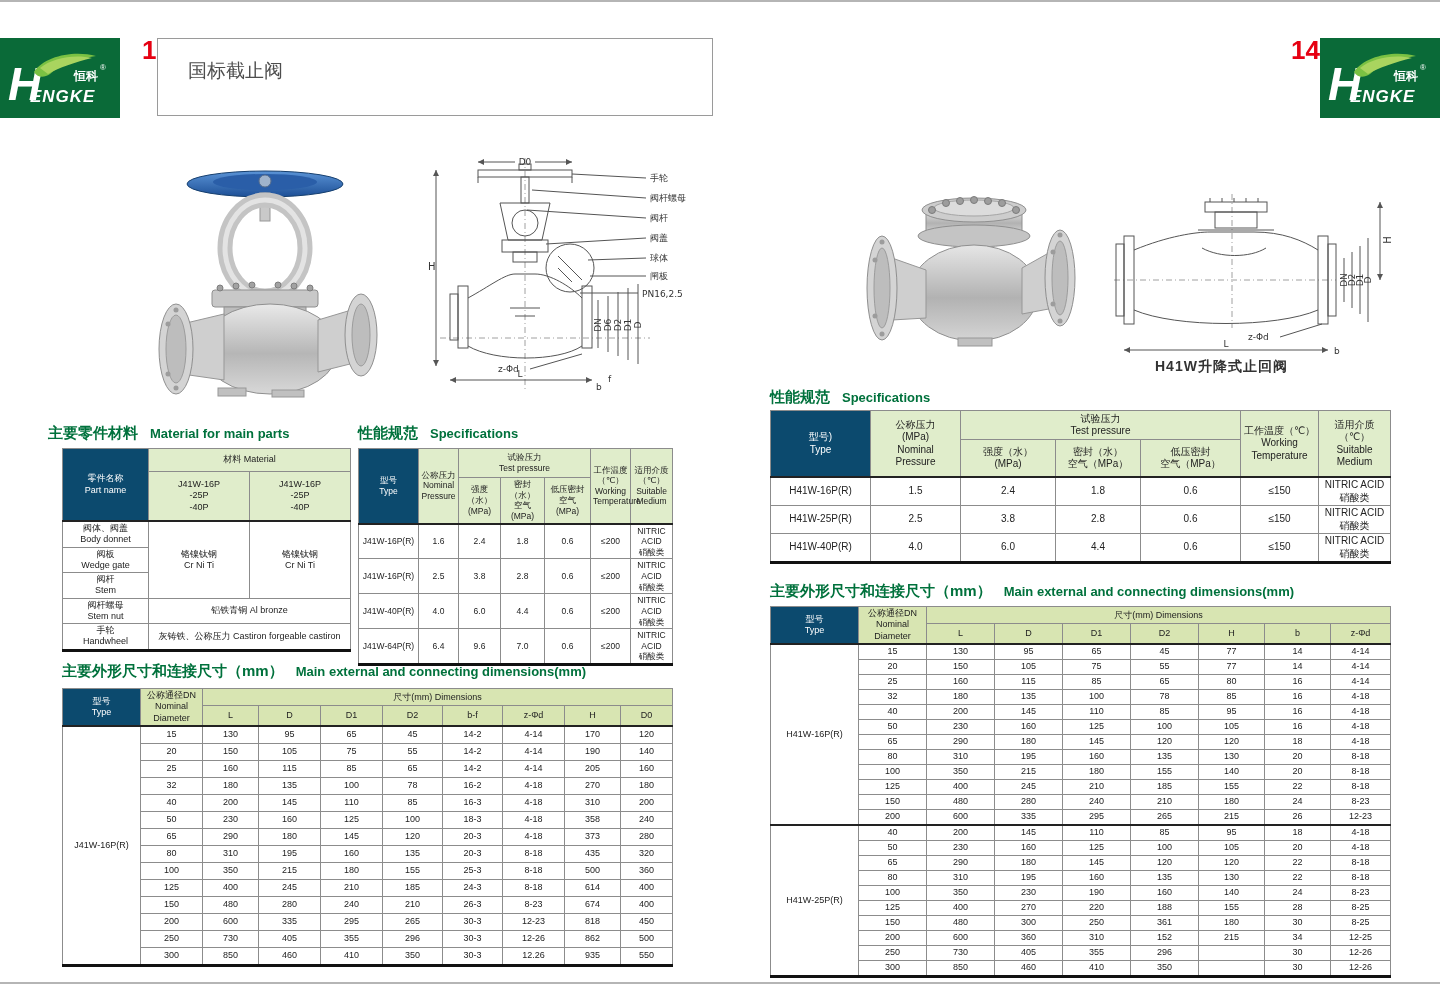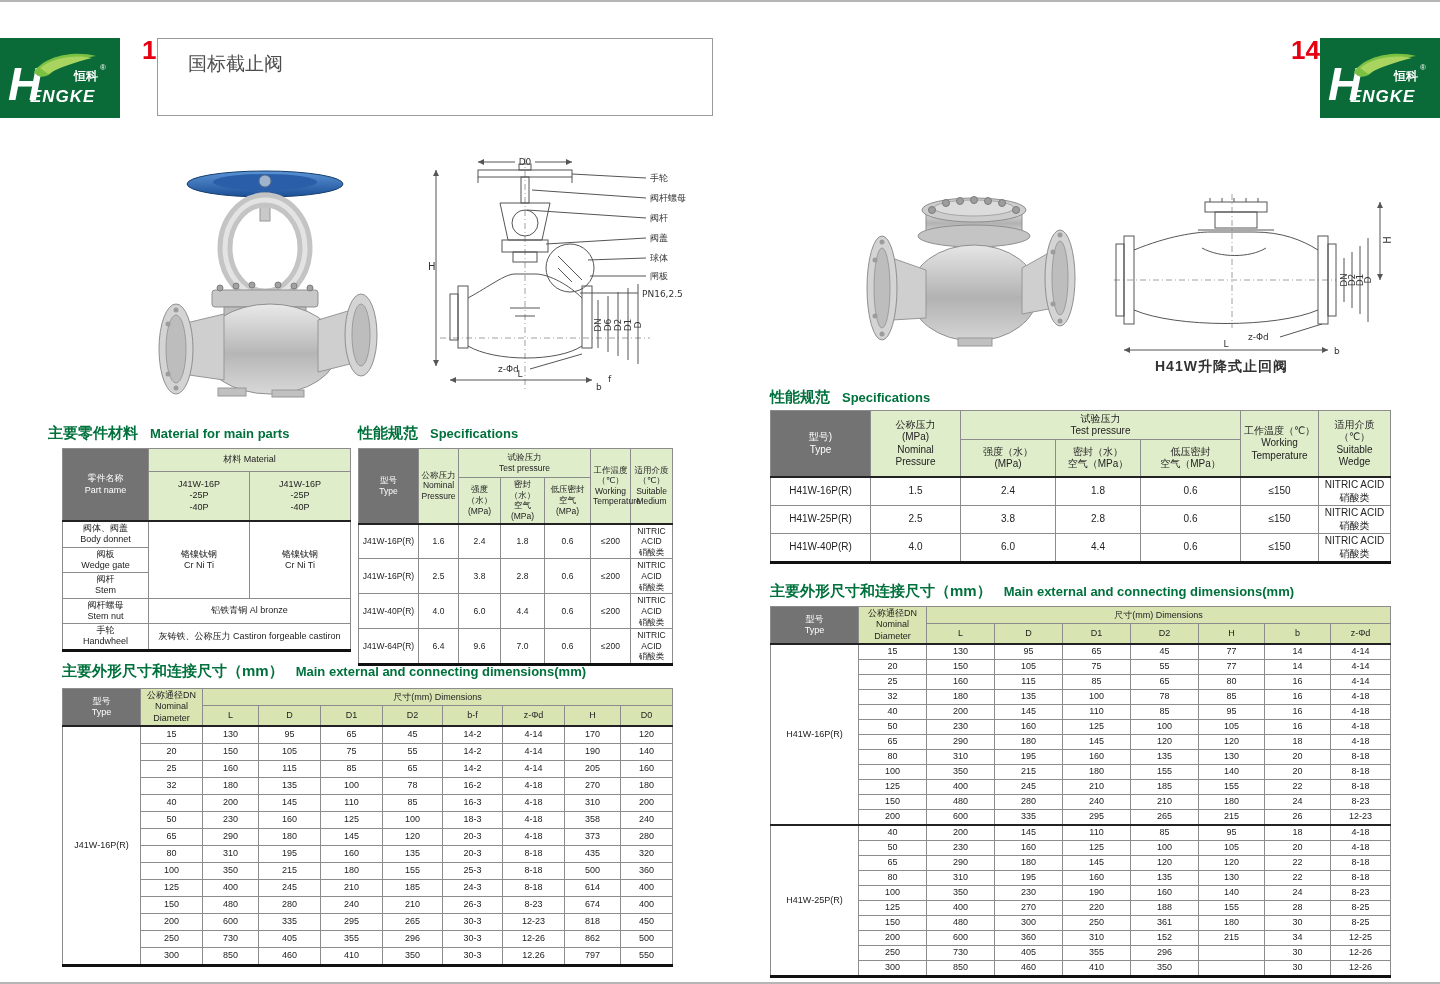--- a/index.html
+++ b/index.html
@@ -5,31 +5,31 @@
   html,body{margin:0;padding:0;background:#fff;}
   body{font-family:"Liberation Sans","DejaVu Sans",sans-serif;color:#222;}
   #page{position:relative;width:1440px;height:984px;background:#fff;overflow:hidden;}
   .abs{position:absolute;}
   .rule{background:#b5b5b5;height:2px;left:0;right:0;}
   
   .logoBox{width:120px;height:80px;background:#0a6a38;}
   .pageNo{color:#e60012;font-size:26px;font-weight:bold;line-height:1;}
   .titleBox{height:78px;background:#fff;border:1px solid #9a9a9a;box-sizing:border-box;}
   .titleEn{color:#046c3c;font-size:28px;font-weight:bold;line-height:1.1;letter-spacing:.5px;}
-  .titleCn{color:#4d4d4d;font-size:19px;margin-top:3px;}
+  .titleCn{color:#4d4d4d;font-size:19px;margin-top:10px;}
   
   .sec{white-space:nowrap;}
   .sec .cn{color:#00713c;font-weight:bold;font-size:15px;}
   .sec .en{color:#00713c;font-weight:bold;font-size:13px;margin-left:12px;}
   
   table.t{border-collapse:collapse;table-layout:fixed;background:#fff;border-bottom:3px solid #111;}
   table.t td,table.t th{border:1px solid #8c8c8c;text-align:center;vertical-align:middle;
     white-space:pre-line;padding:1px 2px;font-weight:normal;line-height:1.25;}
   table.t thead{border-bottom:2px solid #222;}
-  .dark{background:#737373;color:#fff;}
+  .dark{background:#0c4a6e;color:#fff;}
   .lt{background:#e0edcb;}
   .lt2{background:#d8e5b2;}
   tr.g td{border-top:2px solid #222;}
   .fs9 td,.fs9 th{font-size:9px;}
   .fs10 td,.fs10 th{font-size:10px;}
   .fs85 td,.fs85 th{font-size:8.5px;}
   .rh16 tbody td{height:16px;padding:0 2px;}
   .rh14 tbody td{height:14px;padding:0 2px;}
   
   .dtx{font-family:"DejaVu Sans",sans-serif;font-size:9px;fill:#333;}
@@ -599,21 +599,21 @@
           <td>500</td>
         </tr>
         <tr>
           <td>300</td>
           <td>850</td>
           <td>460</td>
           <td>410</td>
           <td>350</td>
           <td>30-3</td>
           <td>12.26</td>
-          <td>797</td>
+          <td>935</td>
           <td>550</td>
         </tr>
       </tbody>
   </table>
 
   <div class="abs sec" style="left:770px;top:388px;">
     <span class="cn">性能规范</span><span class="en">Specifications</span>
   </div>
   <table class="t abs fs10" style="left:770px;top:410px;width:620px;">
     <colgroup>
@@ -633,21 +633,21 @@
 (MPa)
 Nominal
 Pressure</th>
         <th class="lt" colspan="3" style="height:26px">试验压力
 Test pressure</th>
         <th class="lt" rowspan="2">工作温度（℃）
 Working
 Temperature</th>
         <th class="lt" rowspan="2">适用介质（℃）
 Suitable
-Wedge</th>
+Medium</th>
       </tr>
       <tr>
         <th class="lt" style="height:34px">强度（水）
 (MPa)</th>
         <th class="lt">密封（水）
 空气（MPa）</th>
         <th class="lt">低压密封
 空气（MPa）</th>
       </tr>
     </thead>

